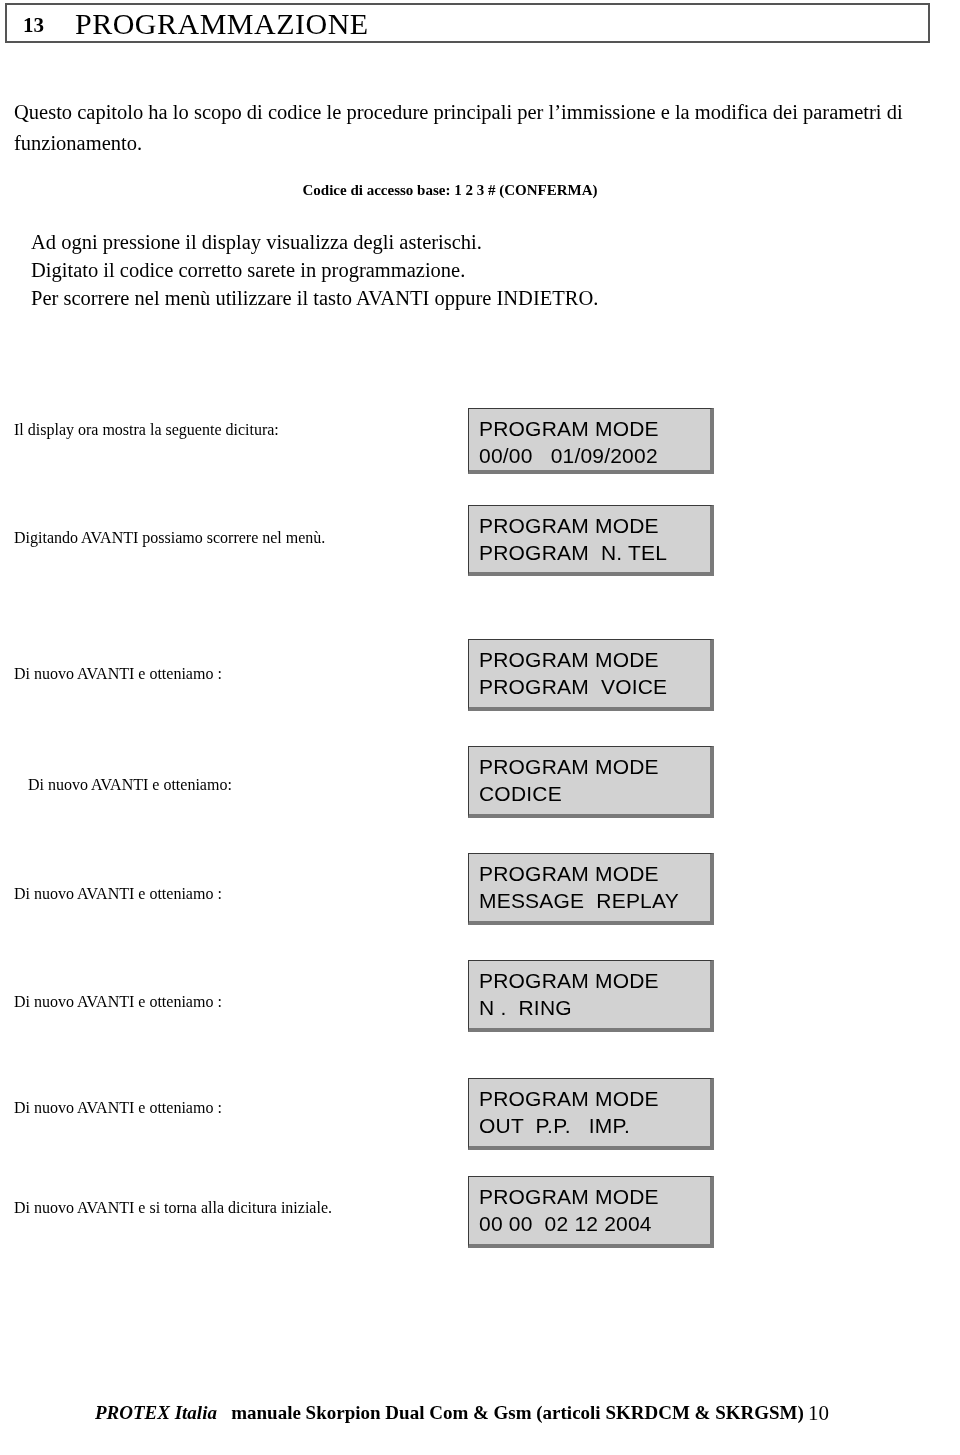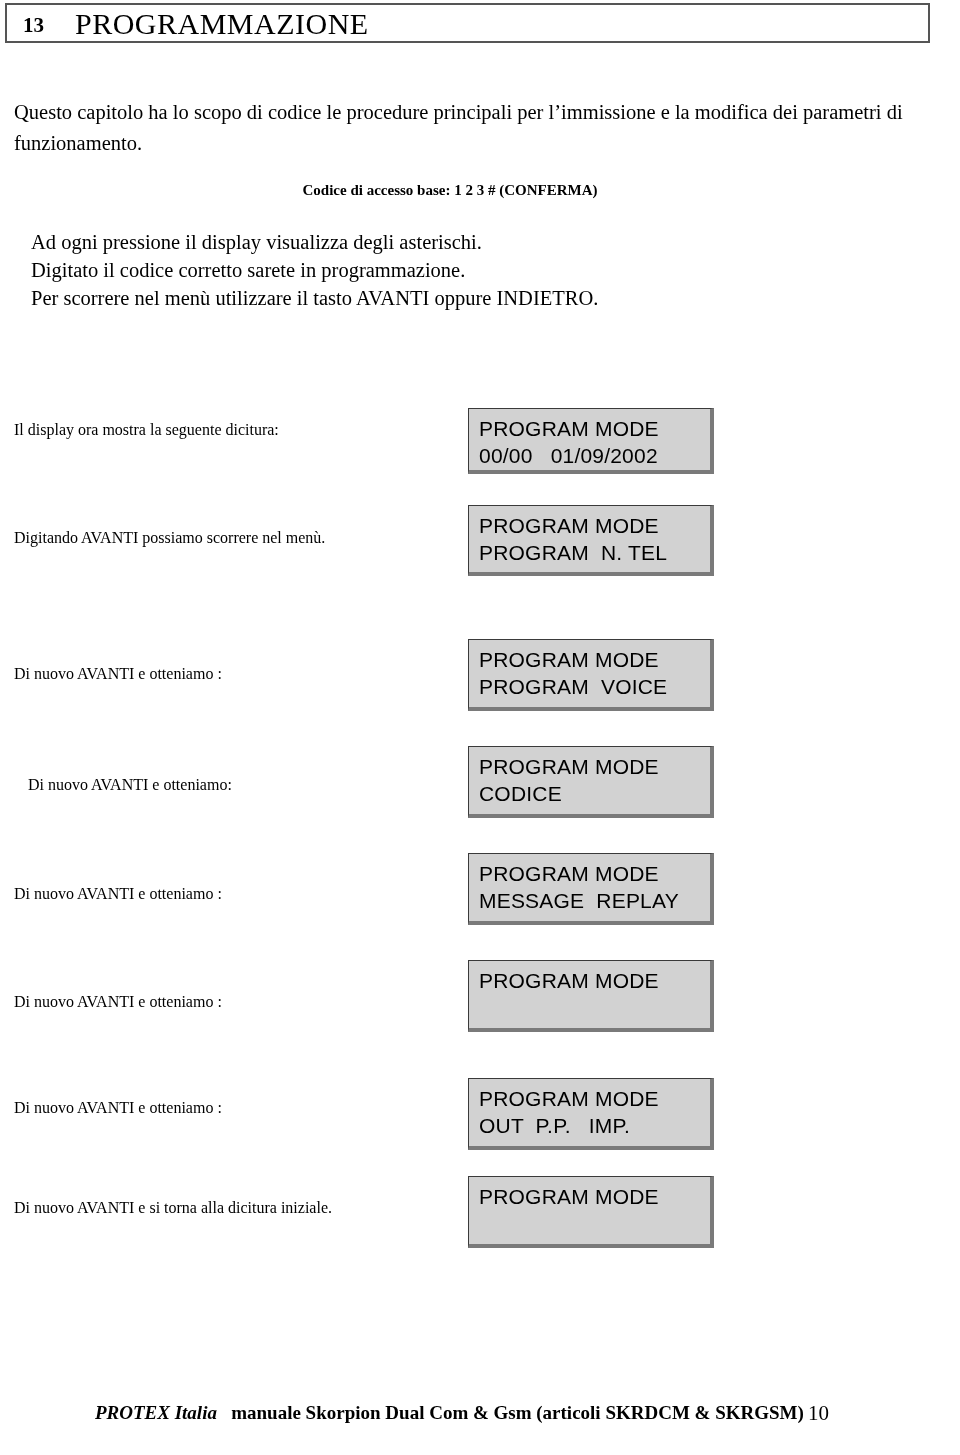--- a/index.html
+++ b/index.html
@@ -198,34 +198,36 @@
   <div class="display" style="top:853px; height:72px;">
     <div class="lcd-line">PROGRAM MODE</div>
     <div class="lcd-line">MESSAGE  REPLAY</div>
   </div>
 </div>
 
 <div class="row">
   <div class="caption" style="top:987px;">Di nuovo AVANTI e otteniamo :</div>
   <div class="display" style="top:960px; height:72px;">
     <div class="lcd-line">PROGRAM MODE</div>
+    <div class="lcd-line">N .  RING</div>
   </div>
 </div>
 
 <div class="row">
   <div class="caption" style="top:1093px;">Di nuovo AVANTI e otteniamo :</div>
   <div class="display" style="top:1078px; height:72px;">
     <div class="lcd-line">PROGRAM MODE</div>
     <div class="lcd-line">OUT  P.P.   IMP.</div>
   </div>
 </div>
 
 <div class="row">
   <div class="caption" style="top:1193px;">Di nuovo AVANTI e si torna alla dicitura iniziale.</div>
   <div class="display" style="top:1176px; height:72px;">
     <div class="lcd-line">PROGRAM MODE</div>
+    <div class="lcd-line">00 00  02 12 2004</div>
   </div>
 </div>
 
 <div class="footer">
   <div class="footer-text"><span class="footer-brand">PROTEX Italia</span>&nbsp;&nbsp; <span>manuale Skorpion Dual Com  &amp; Gsm (articoli SKRDCM &amp; SKRGSM)</span></div>
   <div class="footer-page">10</div>
 </div>
 
 </body></html>

